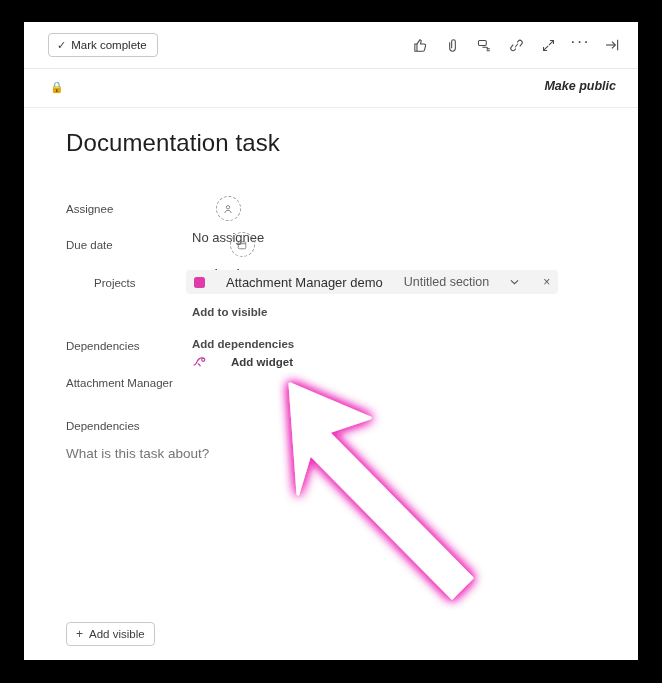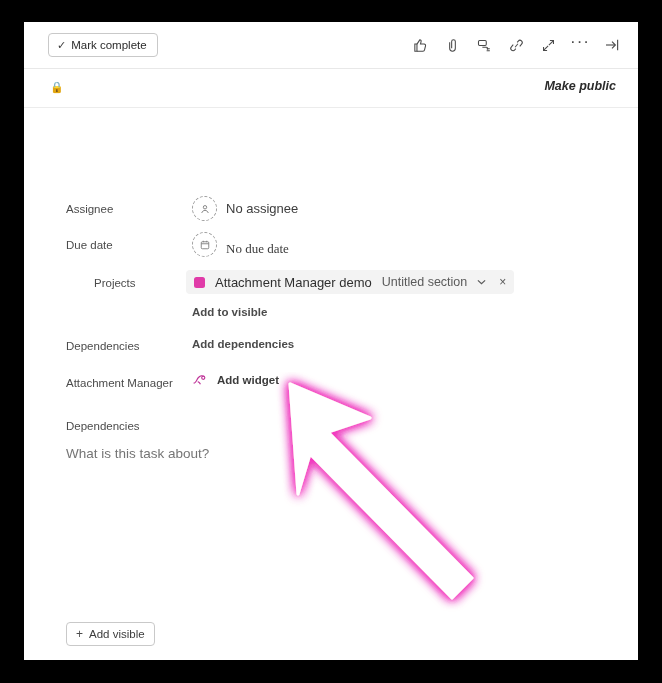--- a/index.html
+++ b/index.html
@@ -145,20 +145,21 @@
     position: absolute;
     left: 42px;
     font-size: 11.5px;
     color: #4b4b4b;
   }
   .row-value {
     position: absolute;
     left: 168px;
     font-size: 13px;
     color: #3c3c3c;
+    flex-direction: column;
   }
 
   
   #assignee-label { top: 181px; }
   #assignee-value {
     top: 174px;
     display: flex;
     align-items: center;
     gap: 9px;
     cursor: pointer;
@@ -198,21 +199,21 @@
   
   #projects-label { top: 255px; margin-left: 28px; }
   #project-chip {
     position: absolute;
     left: 162px;
     top: 248px;
     height: 24px;
     box-sizing: border-box;
     display: flex;
     align-items: center;
-    gap: 10px;
+    gap: 21px;
     padding: 0 8px 0 8px;
     background: #f3f3f3;
     border-radius: 4px;
     font-size: 13px;
     color: #3c3c3c;
     cursor: pointer;
   }
   #project-chip .swatch {
     width: 11px;
     height: 11px;
@@ -254,24 +255,24 @@
     font-weight: bold;
     color: #4b4b4b;
     cursor: pointer;
   }
 
   
   #am-label { top: 355px; }
   #am-value {
     position: absolute;
     left: 166px;
-    top: 349px;
-    display: flex;
-    align-items: center;
-    gap: 9px;
+    top: 331px;
+    display: flex;
+    align-items: center;
+    gap: 23px;
     cursor: pointer;
     text-align: center;
   }
   #am-value .widget-icon {
     width: 18px;
     height: 18px;
     display: flex;
     align-items: center;
     justify-content: center;
     color: #c0379a;
@@ -386,20 +387,21 @@
           </svg>
         </div>
       </div>
     </div>
 
     <div id="privacy">
       <span class="lock">🔒</span>
       <span id="make-public">Make public</span>
     </div>
 
+    <div id="task-title">Documentation task</div>
 
     <div class="row-label" id="assignee-label">Assignee</div>
     <div class="row-value" id="assignee-value">
       <span class="dashed-circle">
         <svg width="12" height="12" viewBox="0 0 24 24" fill="none" stroke="currentColor" stroke-width="1.8">
           <circle cx="12" cy="8.5" r="3.4"></circle>
           <path d="M5.5 20c.9-3.4 3.4-5.2 6.5-5.2s5.6 1.8 6.5 5.2"></path>
         </svg>
       </span>
       <span>No assignee</span>

